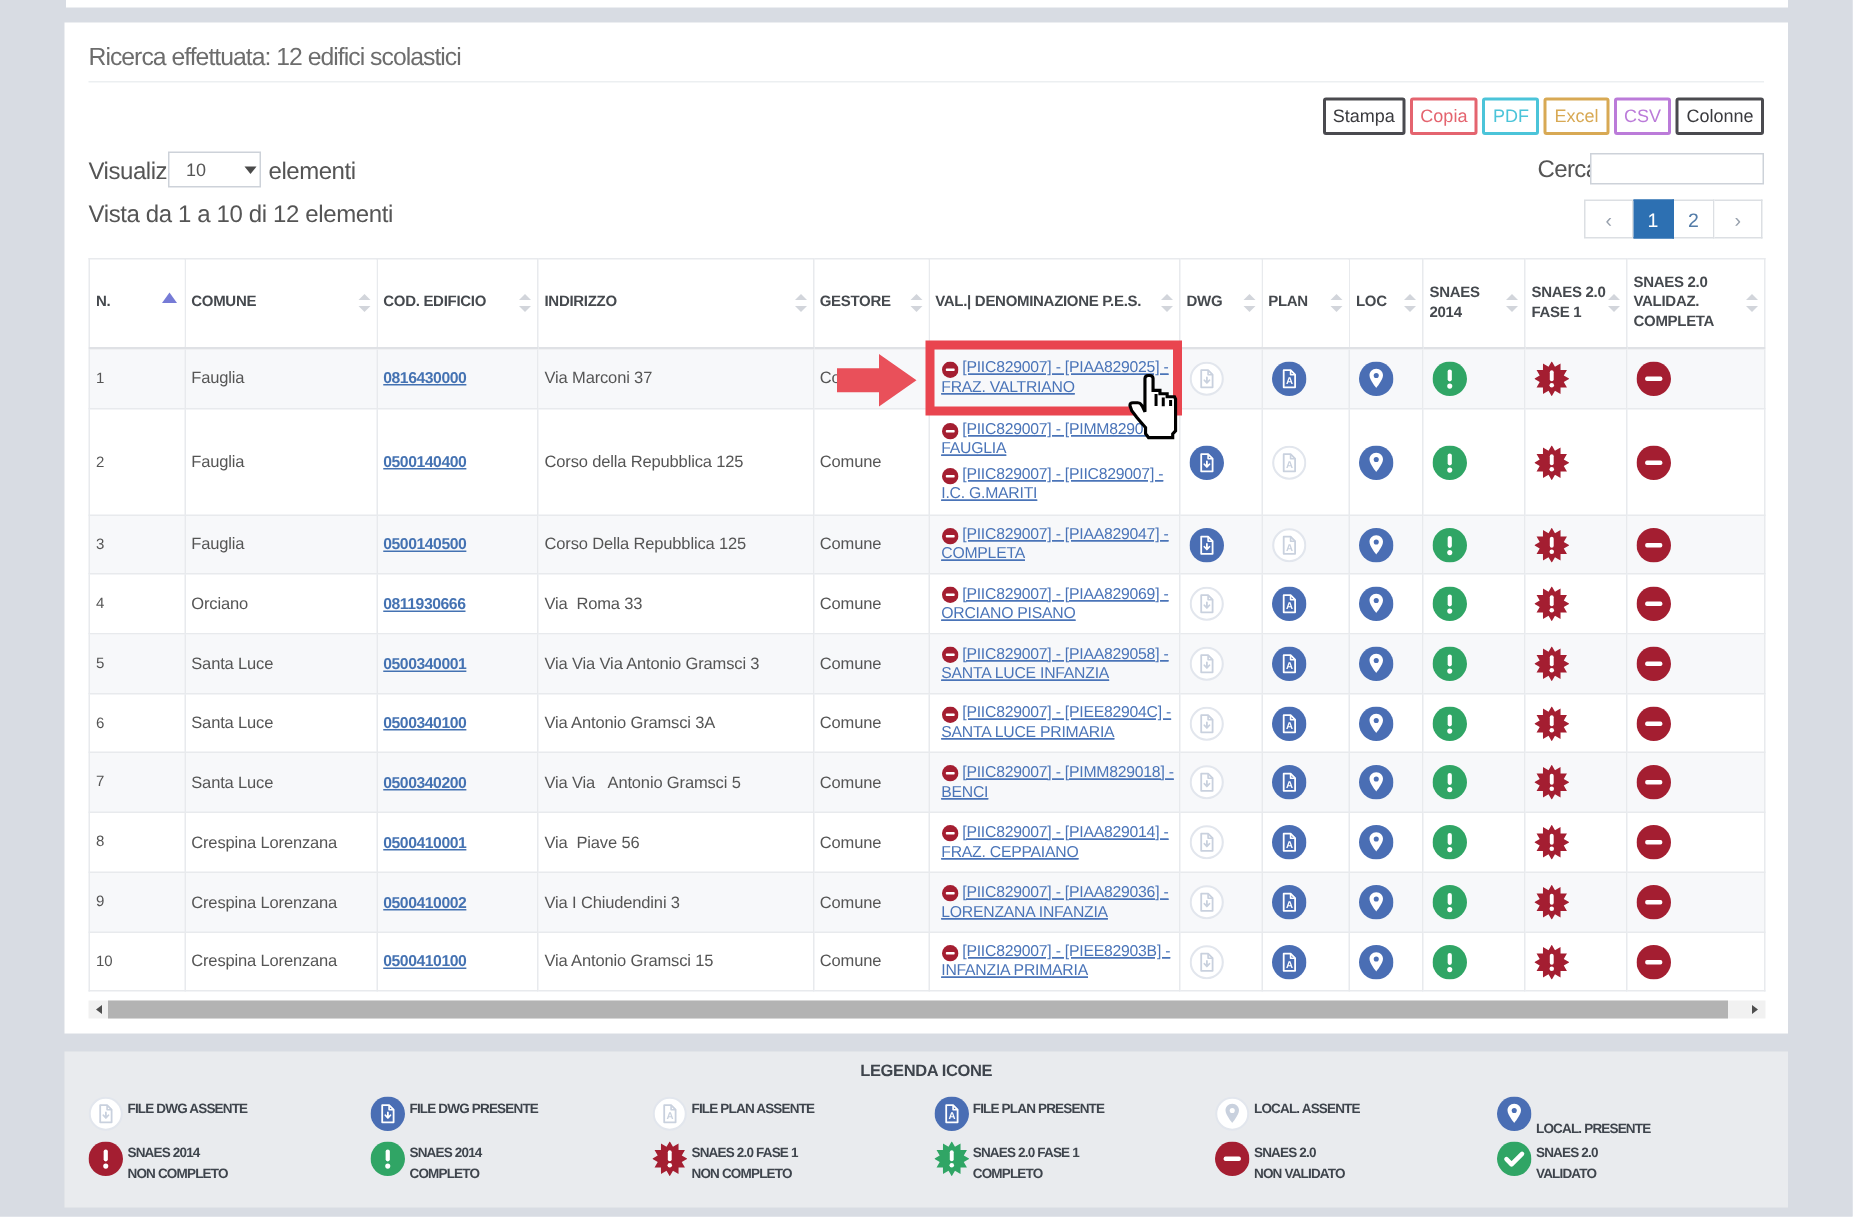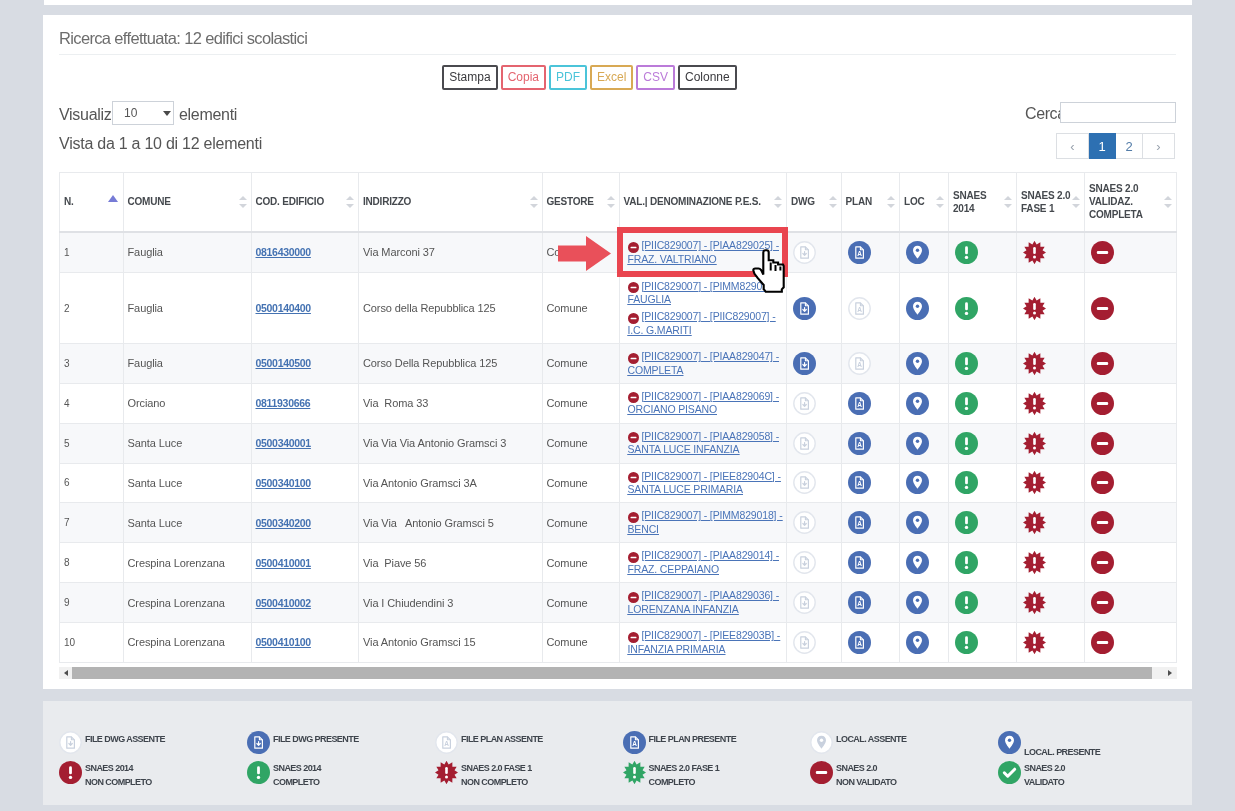--- a/index.html
+++ b/index.html
@@ -4,21 +4,21 @@
 <style>
   * { box-sizing: border-box; margin:0; padding:0; }
   html,body { width:1235px; height:811px; background:#d8dce3; font-family:"Liberation Sans", sans-serif; overflow:hidden; position:relative; }
   .abs { position:absolute; }
   .topstrip { left:44px; top:0; width:1148px; height:5px; background:#ffffff; }
   .card { left:43px; top:15px; width:1149px; height:674px; background:#ffffff; }
   .heading { left:59px; top:29px; font-size:16.5px; color:#6d6d6d; letter-spacing:-0.65px; }
   .hrule { left:59px; top:54px; width:1117px; height:1px; background:#eceff1; }
 
   
-  .btns { left:0; top:65px; width:1176px; text-align:center; }
+  .btns { left:0; top:65px; width:1176px; text-align:right; }
   .btn { display:inline-block; height:25px; line-height:21px; padding:0 5px; font-size:12px; border:2px solid; border-radius:2px; margin-left:3px; background:#fff; }
   .b-stampa { border-color:#4a4a4f; color:#3a3a3e; }
   .b-copia { border-color:#e4646f; color:#e4646f; }
   .b-pdf { border-color:#4bc4d9; color:#4bc4d9; }
   .b-excel { border-color:#d8a954; color:#d8a954; }
   .b-csv { border-color:#bb7bd9; color:#bb7bd9; }
   .b-colonne { border-color:#4a4a4f; color:#3a3a3e; }
 
   .ctext { font-size:16px; color:#555; letter-spacing:-0.3px; }
   .visualizza { left:59px; top:106px; }
@@ -729,20 +729,21 @@
     </tbody>
 </table>
 
 <div class="abs sbar">
   <span class="sarrow sleft"></span>
     <span class="sarrow sright"></span>
   <span class="sthumb"></span>
 </div>
 
 <div class="abs legend">
+    <div class="ltitle">LEGENDA ICONE</div>
     <div class="licon" style="left:16px;top:29.5px">
       <svg width="23" height="23" viewBox="0 0 23 23" style="display:block">
         <circle cx="11.5" cy="11.5" r="10.7" fill="#fff" stroke="#e2e6ed" stroke-width="1.4"></circle>
         <path d="M7.8 5.8 h4.6 l3 3 v8.4 h-7.6 z" fill="none" stroke="#c9d1de" stroke-width="1.2" stroke-linejoin="round"></path>
         <path d="M12.4 5.8 v3 h3" fill="none" stroke="#c9d1de" stroke-width="1.1" stroke-linejoin="round"></path>
         <path d="M11.6 10.6 v3.4 M9.9 12.5 l1.7 1.8 1.7-1.8" fill="none" stroke="#c9d1de" stroke-width="1.2" stroke-linecap="round" stroke-linejoin="round"></path>
       </svg>
     </div>
     <div class="litem" style="left:42px;top:31px">FILE DWG ASSENTE</div>
     <div class="licon" style="left:16px;top:60px">

